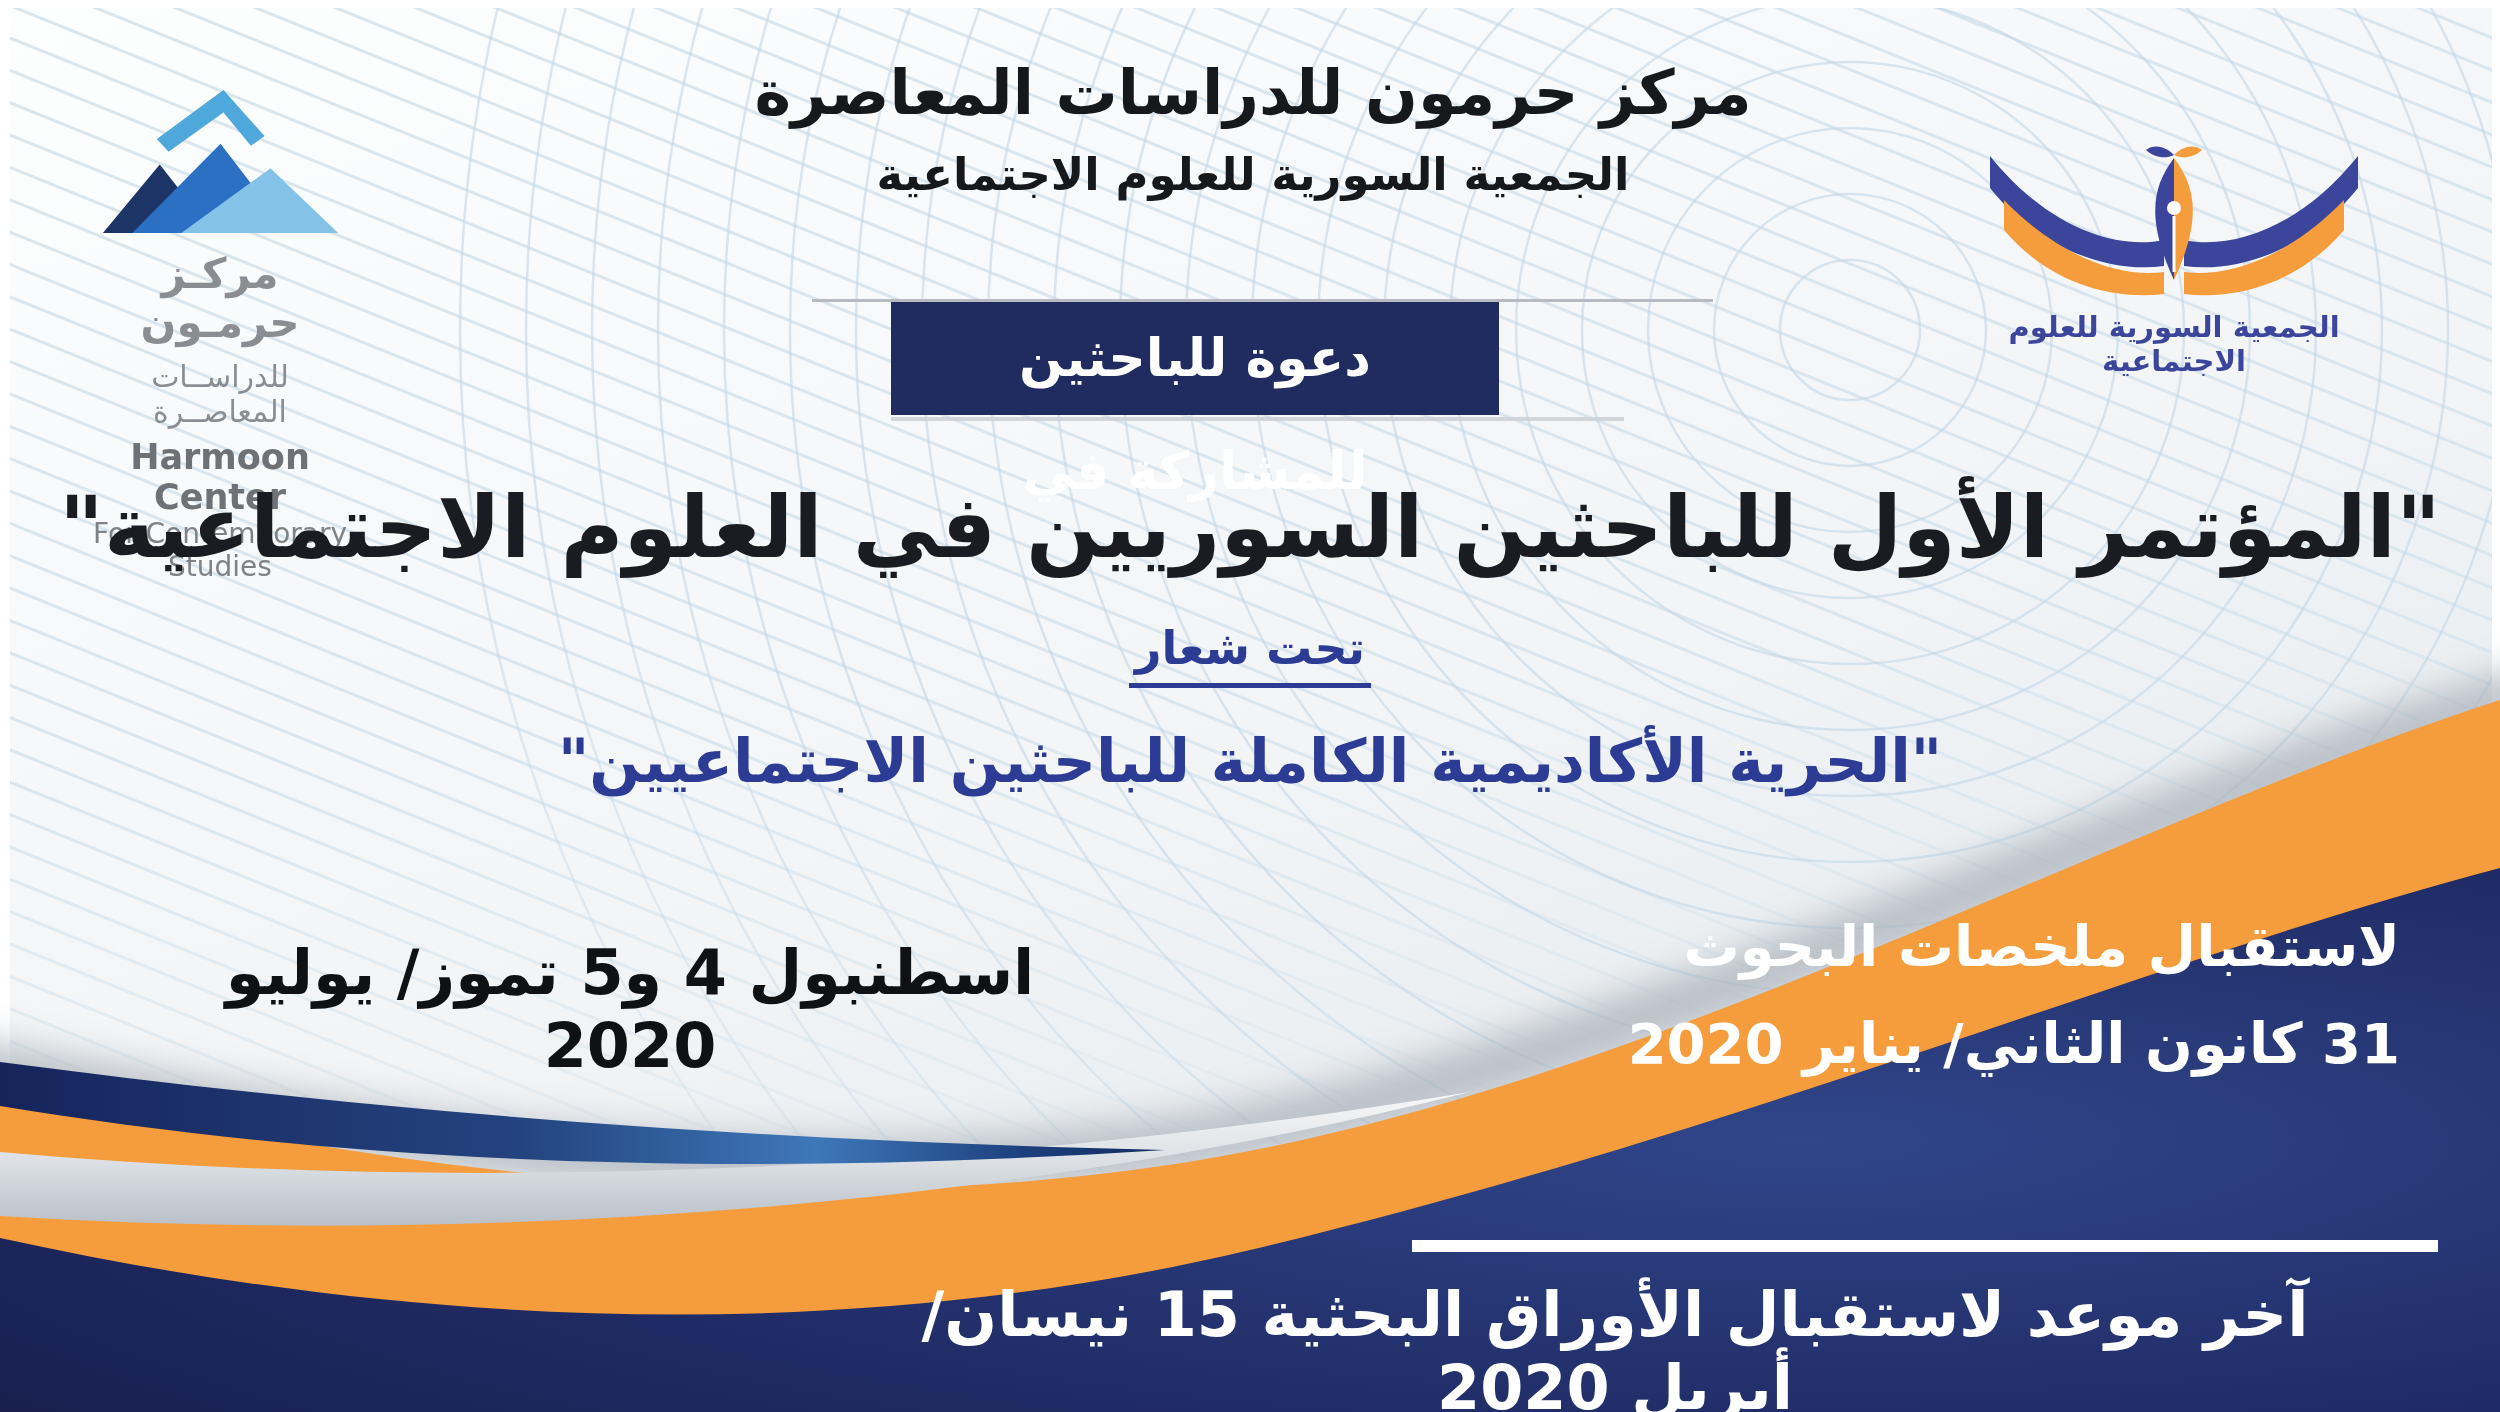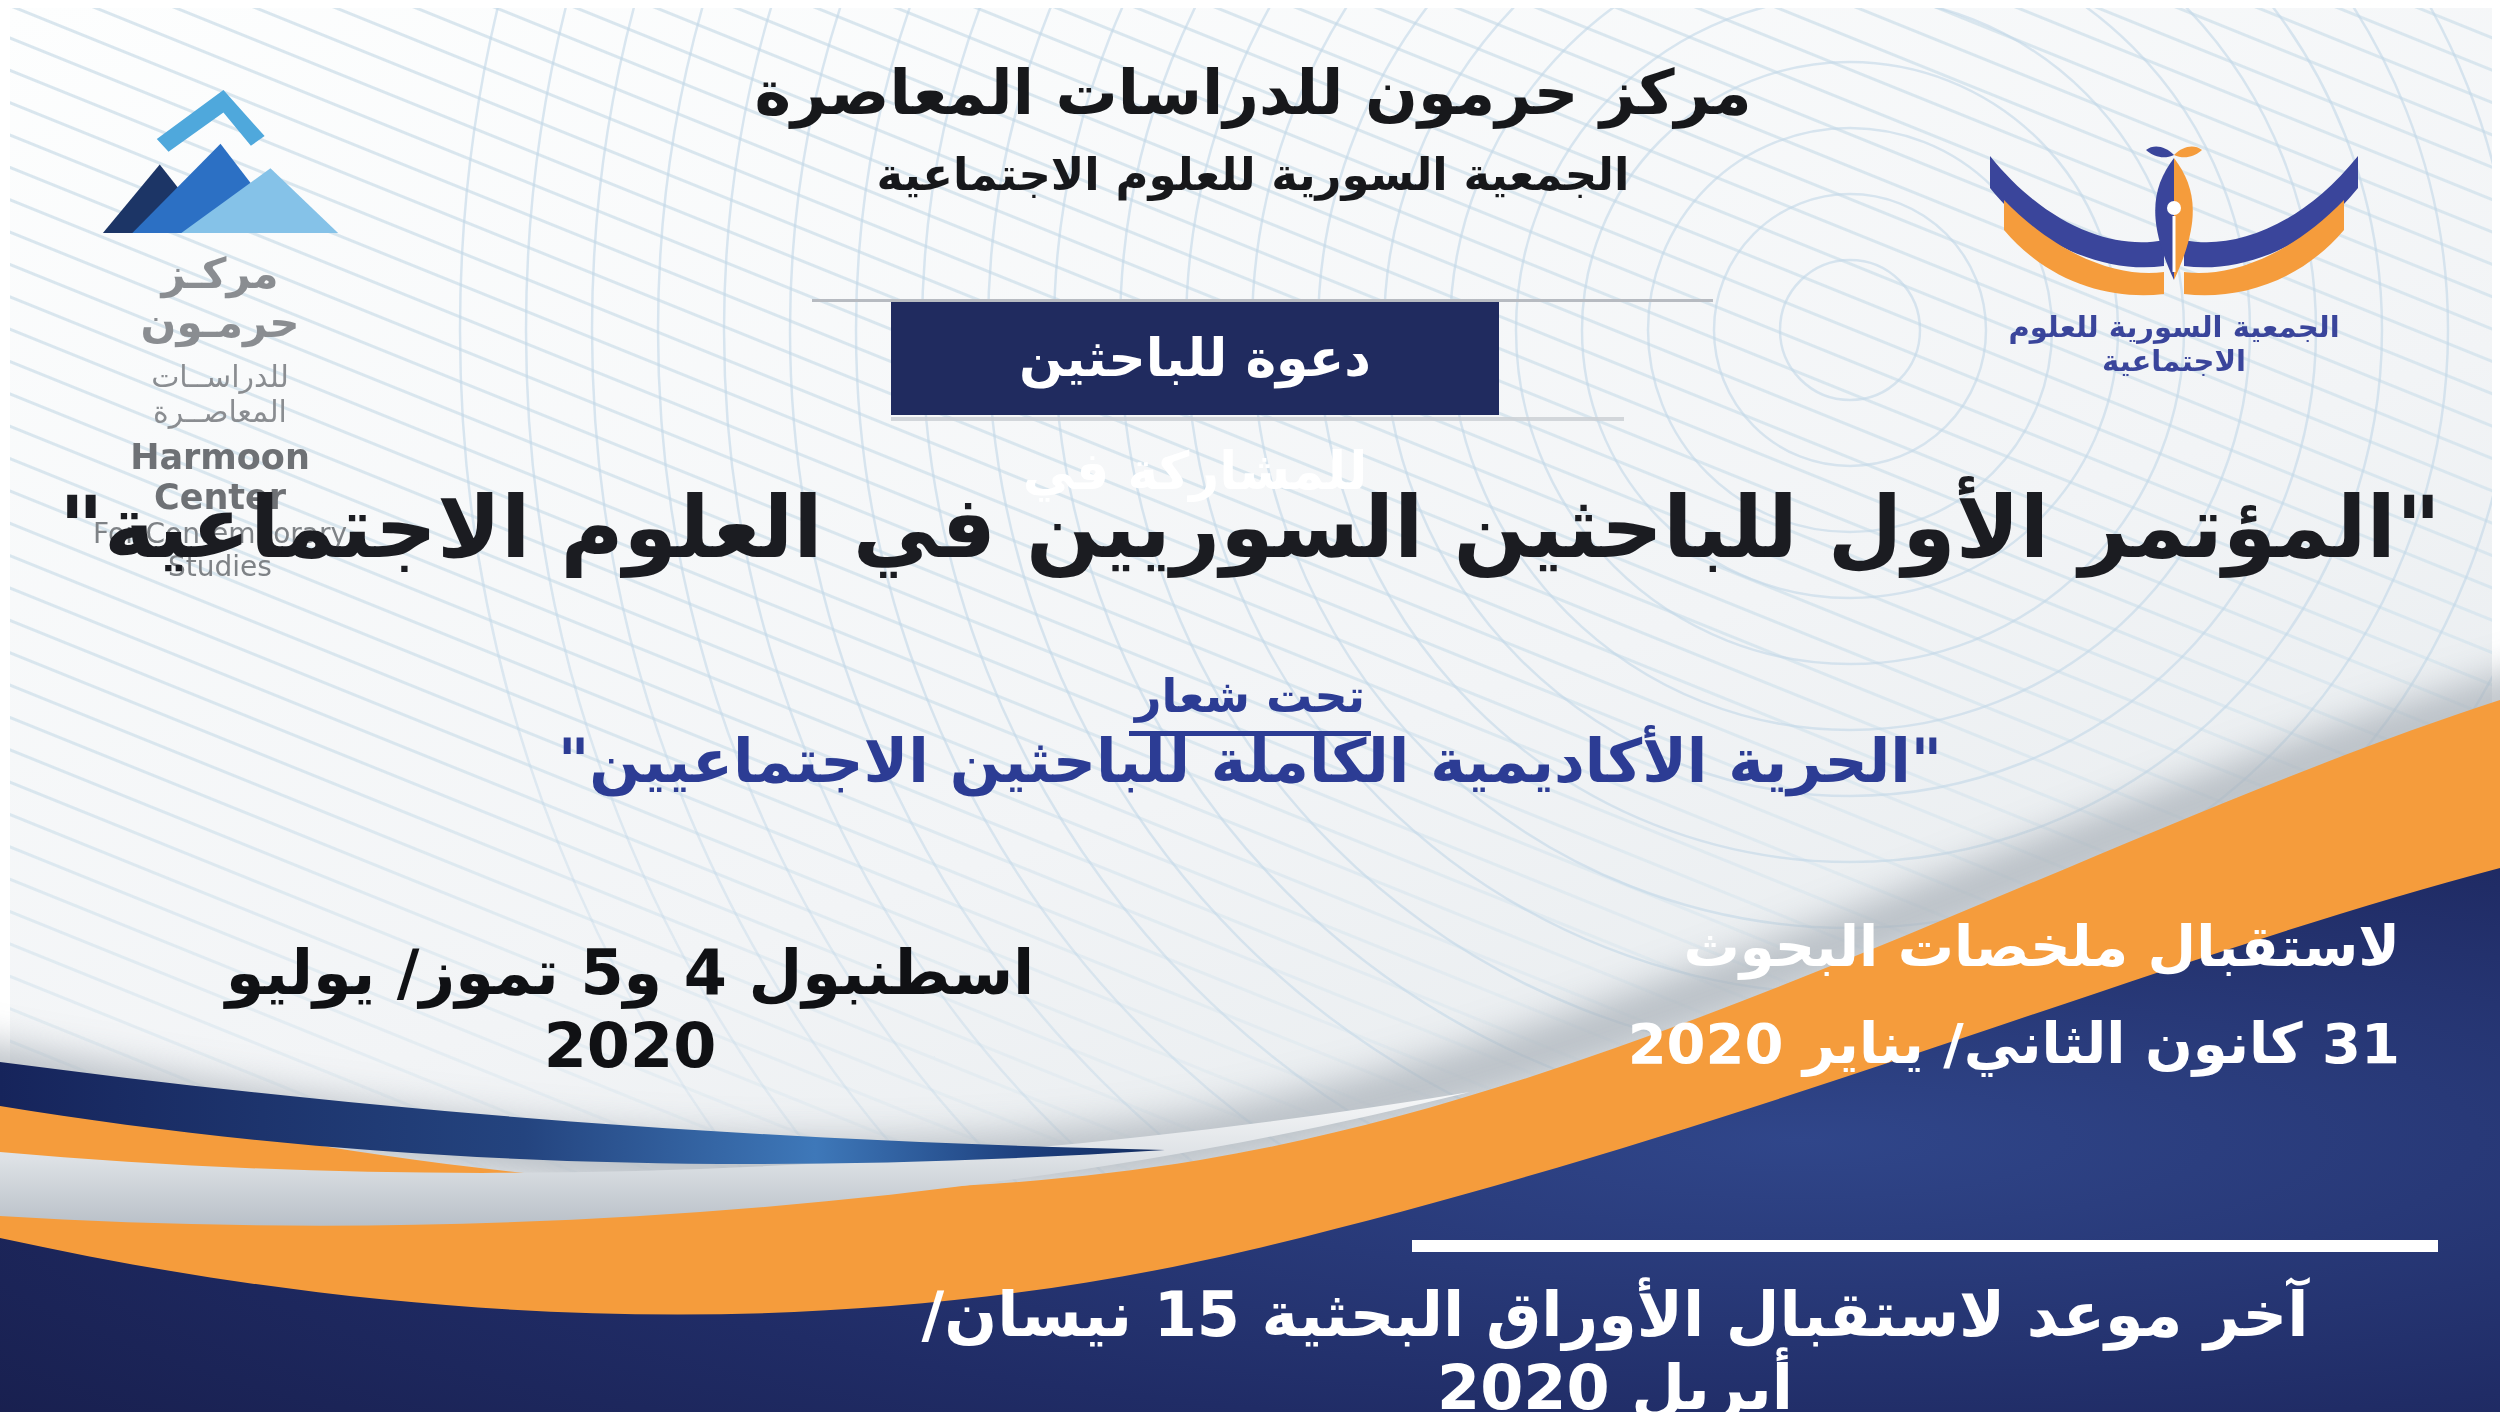--- a/index.html
+++ b/index.html
@@ -24,21 +24,21 @@
   .org .l1{font-size:62px;font-weight:bold;line-height:1.2;}
   .org .l2{font-size:45px;font-weight:bold;margin-top:18px;}
   
   .rule-top{left:812px;top:299px;width:901px;height:3px;background:#B7BBC1;}
   .banner{left:891px;top:302px;width:608px;height:113px;background:#202B5F;
           color:#ffffff;font-size:52px;font-weight:bold;text-align:center;line-height:113px;}
   .banner-shadow{left:891px;top:417px;width:733px;height:4px;background:#CBD0D5;opacity:.85;}
   
   .conf-title{left:0;top:472px;width:2500px;text-align:center;
               font-size:86px;font-weight:bold;color:#1B1C21;line-height:1.3;}
-  .under-label{left:0;top:669px;width:2500px;text-align:center;}
+  .under-label{left:0;top:621px;width:2500px;text-align:center;}
   .under-label span{display:inline-block;font-size:46px;font-weight:bold;color:#2C3C94;
               border-bottom:5px solid #2C3C94;padding:0 6px 8px 6px;}
   .slogan{left:0;top:722px;width:2500px;text-align:center;
           font-size:60px;font-weight:bold;color:#2C3C94;line-height:1.3;}
   
   .place-date{left:150px;top:936px;width:960px;text-align:center;
               font-size:62px;font-weight:bold;color:#101114;}
   .abstracts{right:100px;top:898px;width:940px;text-align:right;color:#ffffff;
              font-size:56px;font-weight:bold;}
   .abstracts div{line-height:97px;height:97px;}

